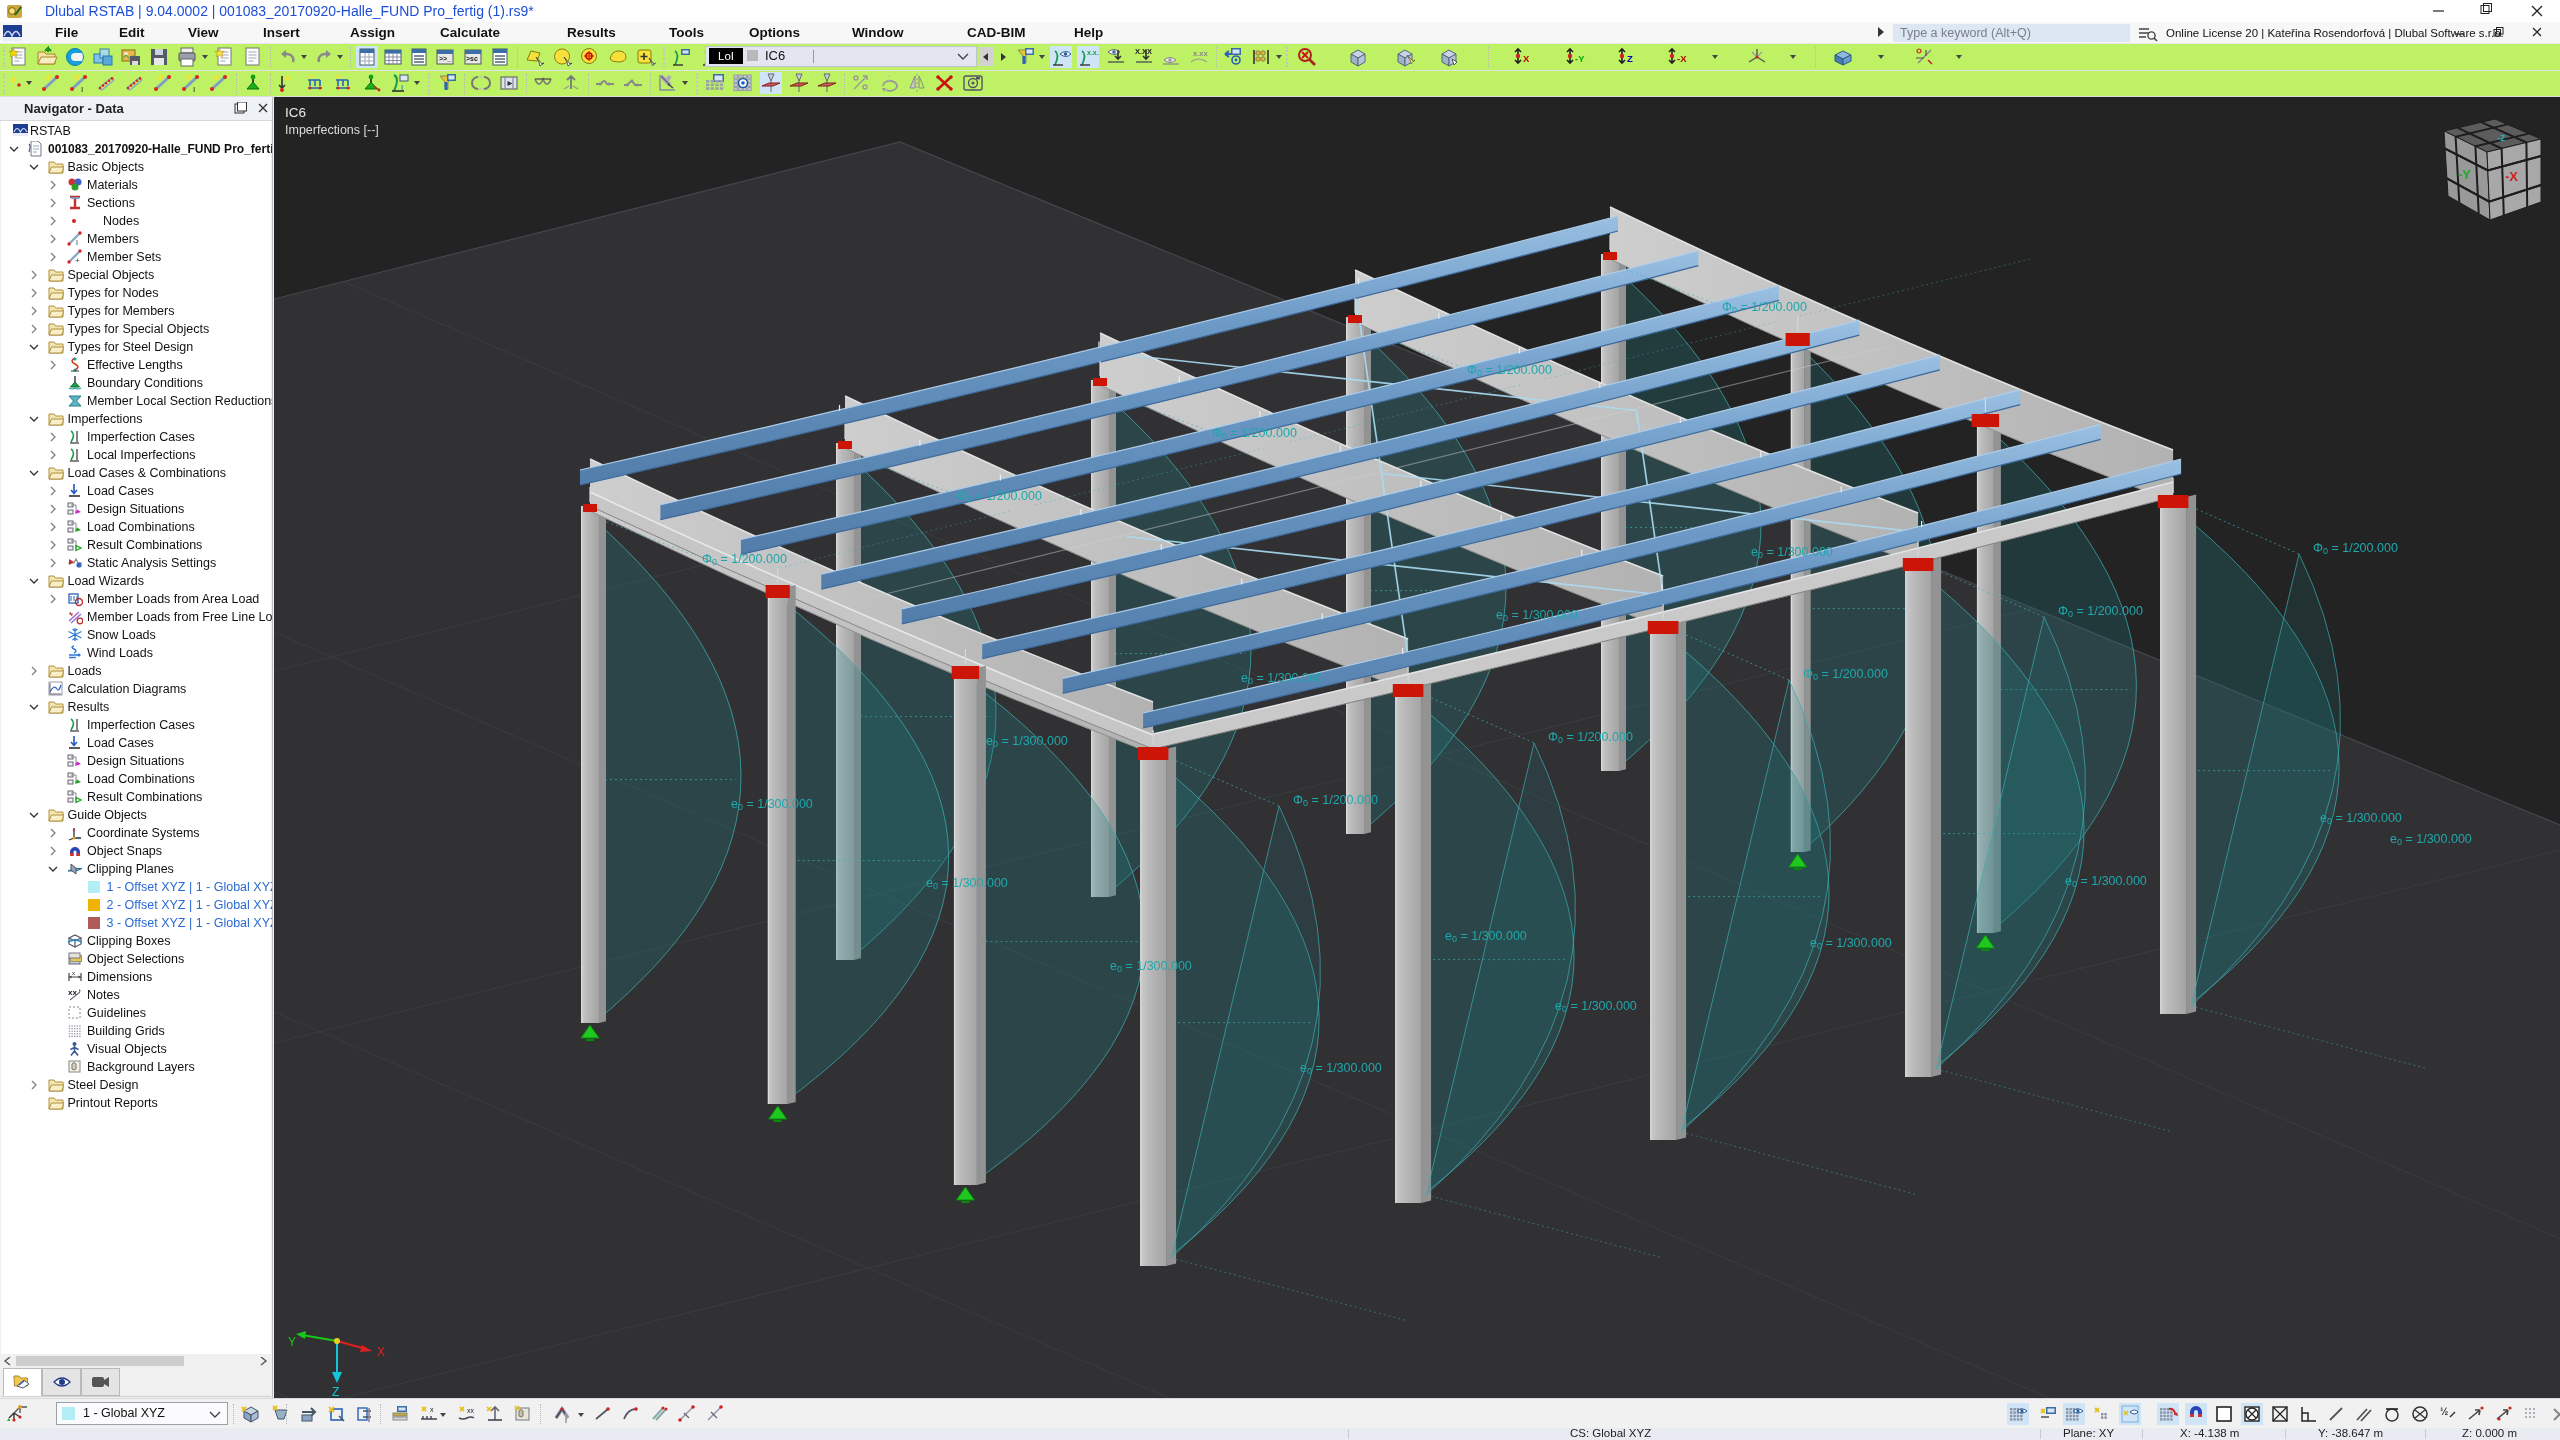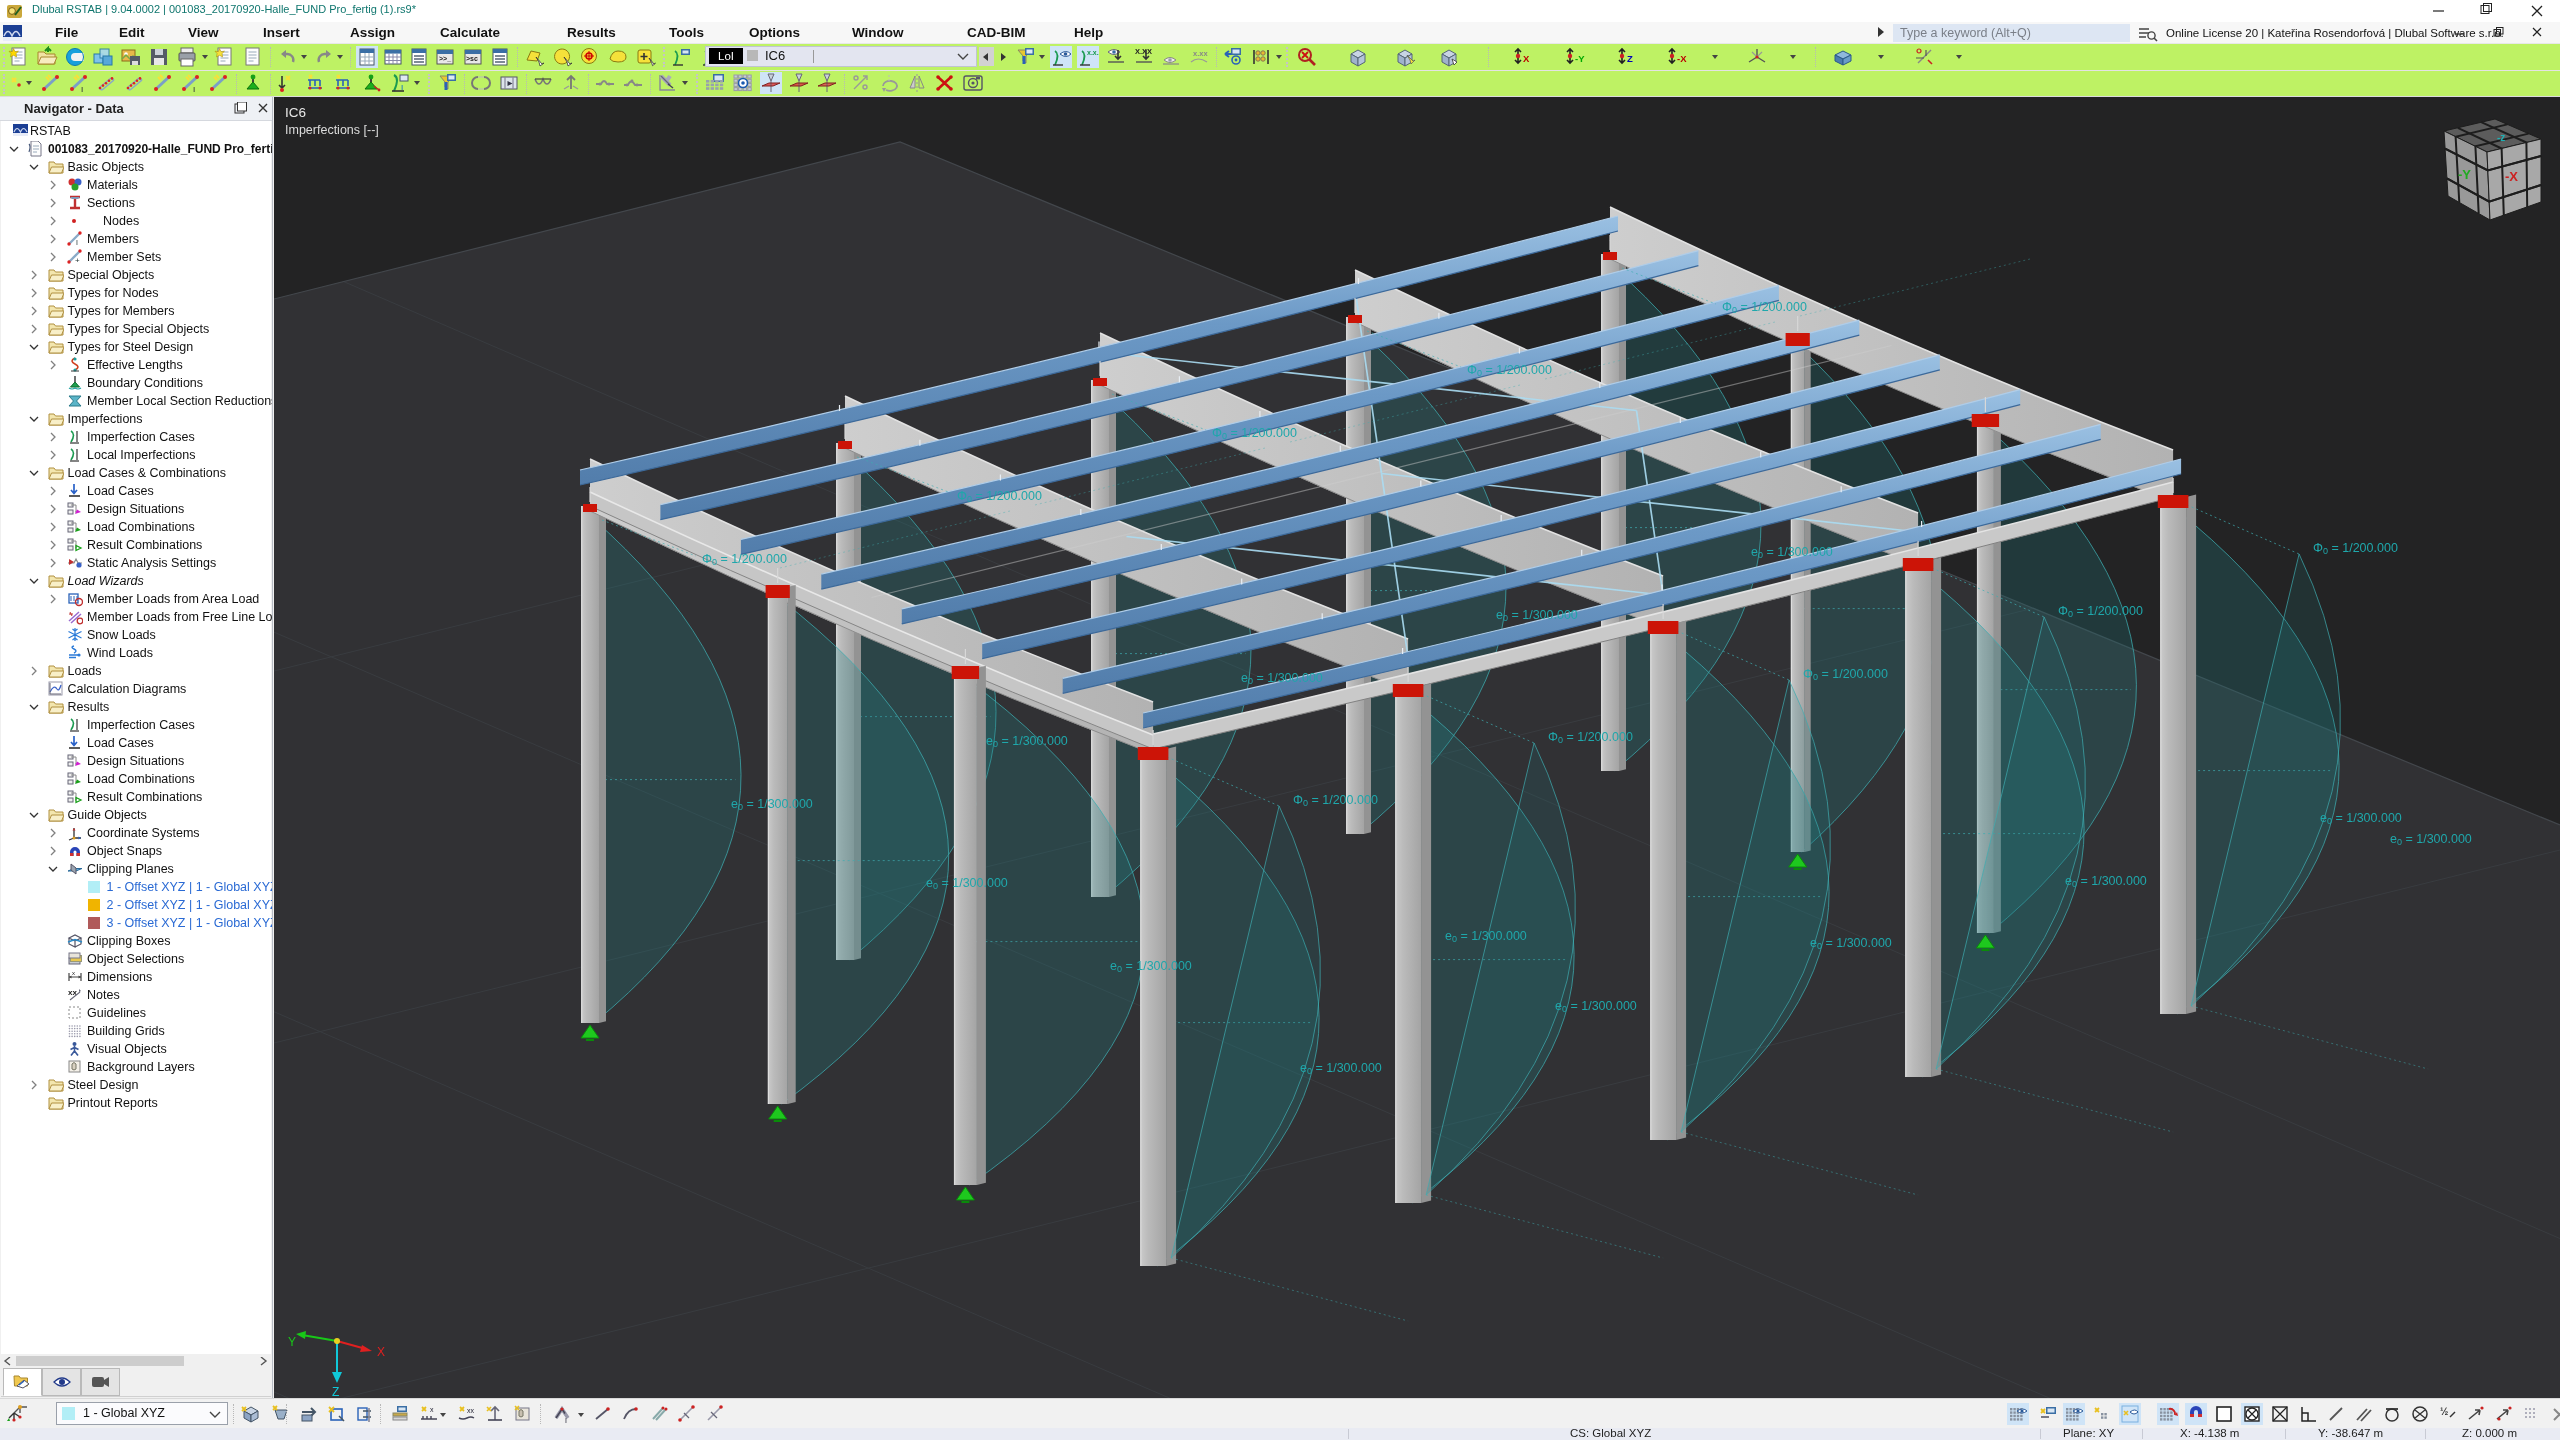--- a/index.html
+++ b/index.html
@@ -1,16 +1,16 @@
 <!DOCTYPE html>
 <html><head><meta charset="utf-8"><style>
 *{margin:0;padding:0;box-sizing:border-box;}
 html,body{width:2560px;height:1440px;overflow:hidden;font-family:"Liberation Sans",sans-serif;background:#f0f0f0;}
 .titlebar{position:absolute;left:0;top:0;width:2560px;height:22px;background:#ffffff;}
-.titlebar .txt{position:absolute;left:32px;top:3px;font-size:11px;color:#0f766e;}
+.titlebar .txt{position:absolute;left:45px;top:3px;font-size:14px;color:#1d4ed8;}
 .menubar{position:absolute;left:0;top:22px;width:2560px;height:22px;background:#f7f7f7;border-bottom:1px solid #e8e8e8;}
 .menu{position:absolute;top:3px;font-size:13.5px;font-weight:600;color:#111;}
 .tb{position:absolute;left:0;width:2560px;background:#bef264;}
 .tb1{top:44px;height:27px;border-bottom:1px solid #e3e3e3;}
 .tb2{top:71px;height:26px;border-bottom:1px solid #dcdcdc;}
 .ic{position:absolute;width:22px;height:22px;}
 .sep{position:absolute;width:1px;height:20px;background:transparent;border-left:1px dotted #b8b8b8;}
 .grip{position:absolute;width:3px;height:20px;border-left:2px dotted #c5c5c5;}
 .dd{position:absolute;width:0;height:0;border-left:3.5px solid transparent;border-right:3.5px solid transparent;border-top:4px solid #444;}
 .nav{position:absolute;left:0;top:97px;width:273px;height:1301px;background:#f0f0f0;border-right:1px solid #b8bcc4;overflow:hidden;}
@@ -827,21 +827,21 @@
         <svg class="chev" style="left:47.0px;top:4px" width="10" height="10">
           <path d="M3 1 l4 4 -4 4" fill="none" stroke="#808080" stroke-width="1.3"></path>
         </svg>
         <svg style="position:absolute;left:66.0px;top:1px" width="16" height="16">
           <path d="M1 8 h6 l2 -4 2 4 h4" fill="none" stroke="#888" stroke-width="1.2"></path>
           <path d="M2 4 l5 3 -5 3z" fill="#c03030"></path>
           <circle cx="12" cy="10" r="2.6" fill="#3a62c8"></circle>
         </svg>
         <div class="lbl" style="left:86.0px;">Static Analysis Settings</div>
       </div>
-      <div class="trow" style="left:0;top:451px;width:270px;font-style:italic;">
+      <div class="trow" style="left:0;top:451px;width:270px;">
         <svg class="chev" style="left:27.5px;top:4px" width="10" height="10">
           <path d="M1 3 l4 4 4-4" fill="none" stroke="#333" stroke-width="1.3"></path>
         </svg>
         <svg style="position:absolute;left:46.5px;top:1px" width="16" height="16">
           <path d="M1 3 h5 l1.5 2 h7.5 v9 h-14z" fill="#f3e6ae" stroke="#b09040"></path>
           <path d="M1 14 l2.5 -6 h12.5 l-2.5 6z" fill="#f8efc8" stroke="#b09040"></path>
         </svg>
         <div class="lbl" style="left:66.5px;">Load Wizards</div>
       </div>
       <div class="trow" style="left:0;top:469px;width:270px;">

